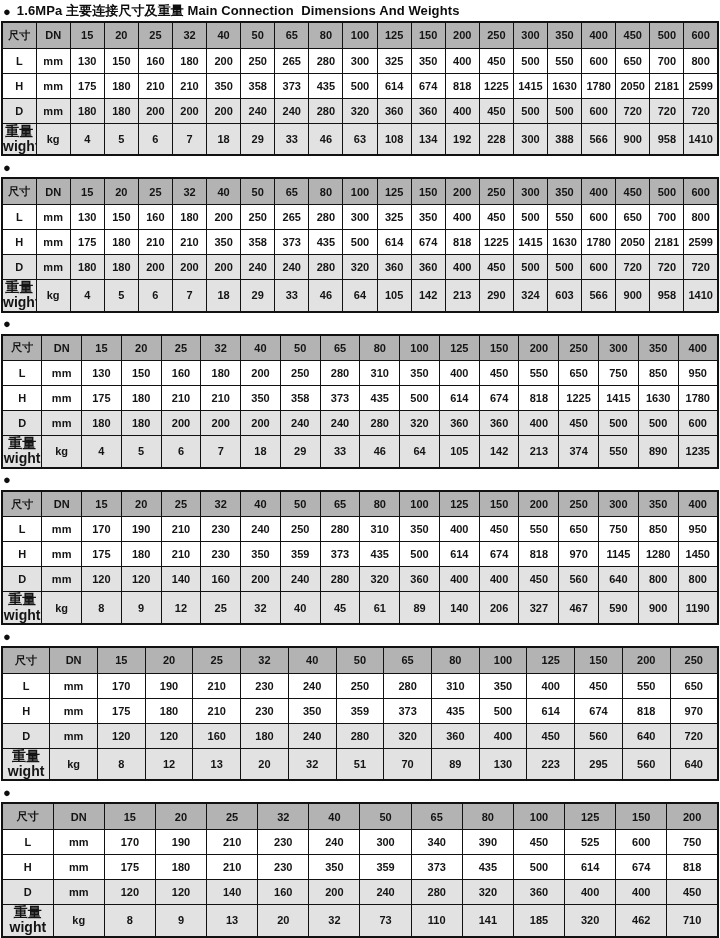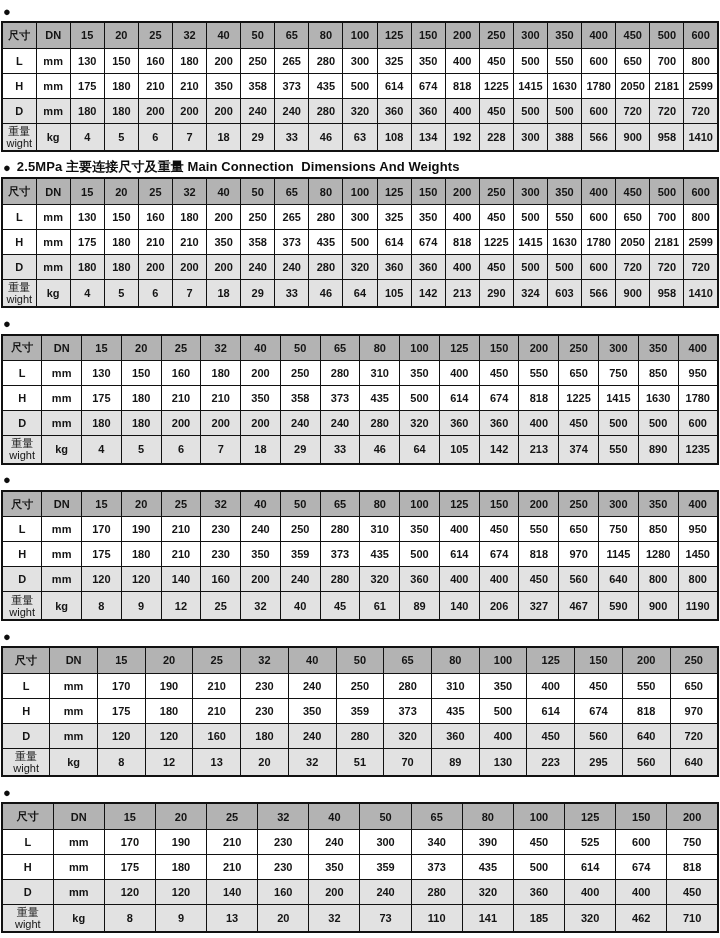--- a/index.html
+++ b/index.html
@@ -40,29 +40,30 @@
     font-size: 11px;
     padding: 0;
     height: 25px;
     color: var(--text, #141414);
     overflow: hidden;
   }
   tr.row-header td { background: var(--header-bg, #b3b3b3); height: 26px; }
   tr.row-white td { background: #ffffff; }
   tr.row-shade td { background: var(--shade-bg, #e2e2e2); }
   tr.row-weight td { height: 28px; }
-  td.wlabel span { display: block; font-size: 11px; line-height: 1.1; font-weight: normal; }
+  td.wlabel span { display: block; font-size: 14px; line-height: 1.1; font-weight: bold; }
 </style>
 </head>
 <body>
 
 <div class="page" id="sections-root">
   <section class="section">
     <div class="section-title">
       <span class="bullet">●</span>
+      <span class="title-text"><span>1.6MPa</span> <span>主要连接尺寸及重量</span> <span>Main Connection  Dimensions And Weights</span></span>
     </div>
     <table class="dim-table">
         <tbody>
           <tr class="row-header">
             <td>尺寸</td>
             <td>DN</td>
             <td>15</td>
             <td>20</td>
             <td>25</td>
             <td>32</td>
@@ -177,21 +178,20 @@
             <td>958</td>
             <td>1410</td>
           </tr>
         </tbody>
       </table>
   </section>
 
   <section class="section">
     <div class="section-title">
       <span class="bullet">●</span>
-      <span class="title-text"><span>2.5MPa</span> <span>主要连接尺寸及重量</span> <span>Main Connection  Dimensions And Weights</span></span>
     </div>
     <table class="dim-table">
         <tbody>
           <tr class="row-header">
             <td>尺寸</td>
             <td>DN</td>
             <td>15</td>
             <td>20</td>
             <td>25</td>
             <td>32</td>

